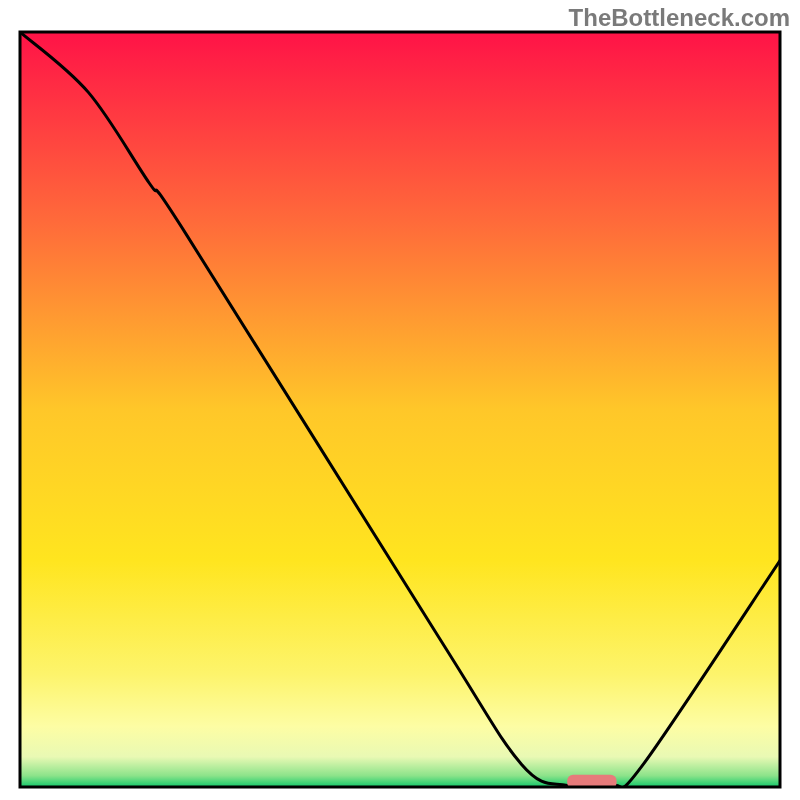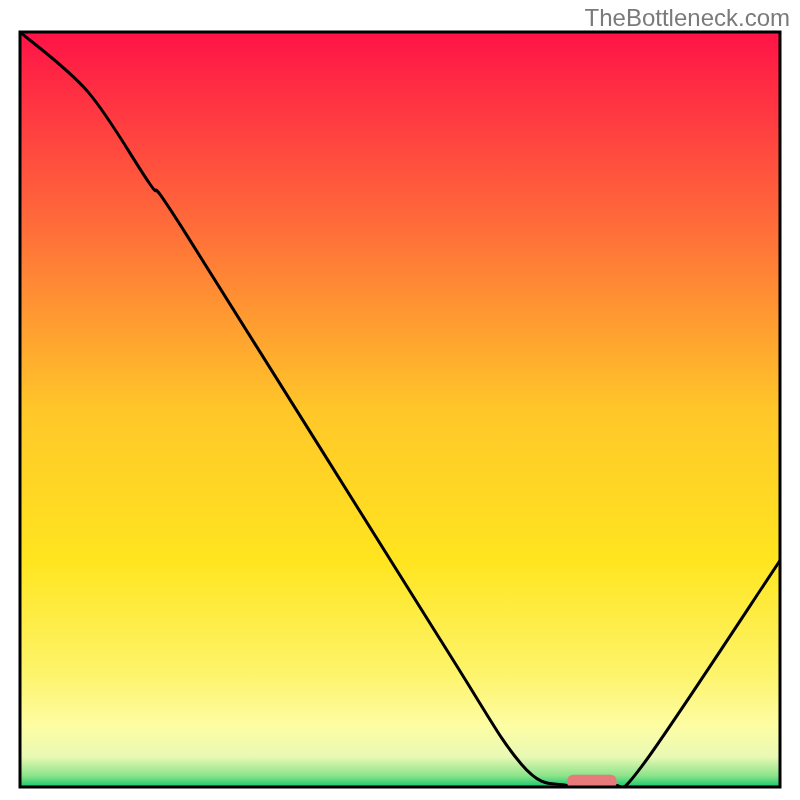--- a/index.html
+++ b/index.html
@@ -14,21 +14,21 @@
     position: relative;
     width: 800px;
     height: 800px;
   }
   .watermark {
     position: absolute;
     top: 4px;
     right: 10px;
     font-family: Arial, Helvetica, sans-serif;
     font-size: 24px;
-    font-weight: 400;
+    font-weight: 700;
     color: #7a7a7a;
   }
   svg.plot {
     position: absolute;
     top: 0;
     left: 0;
   }
 </style>
 </head>
 <body>

